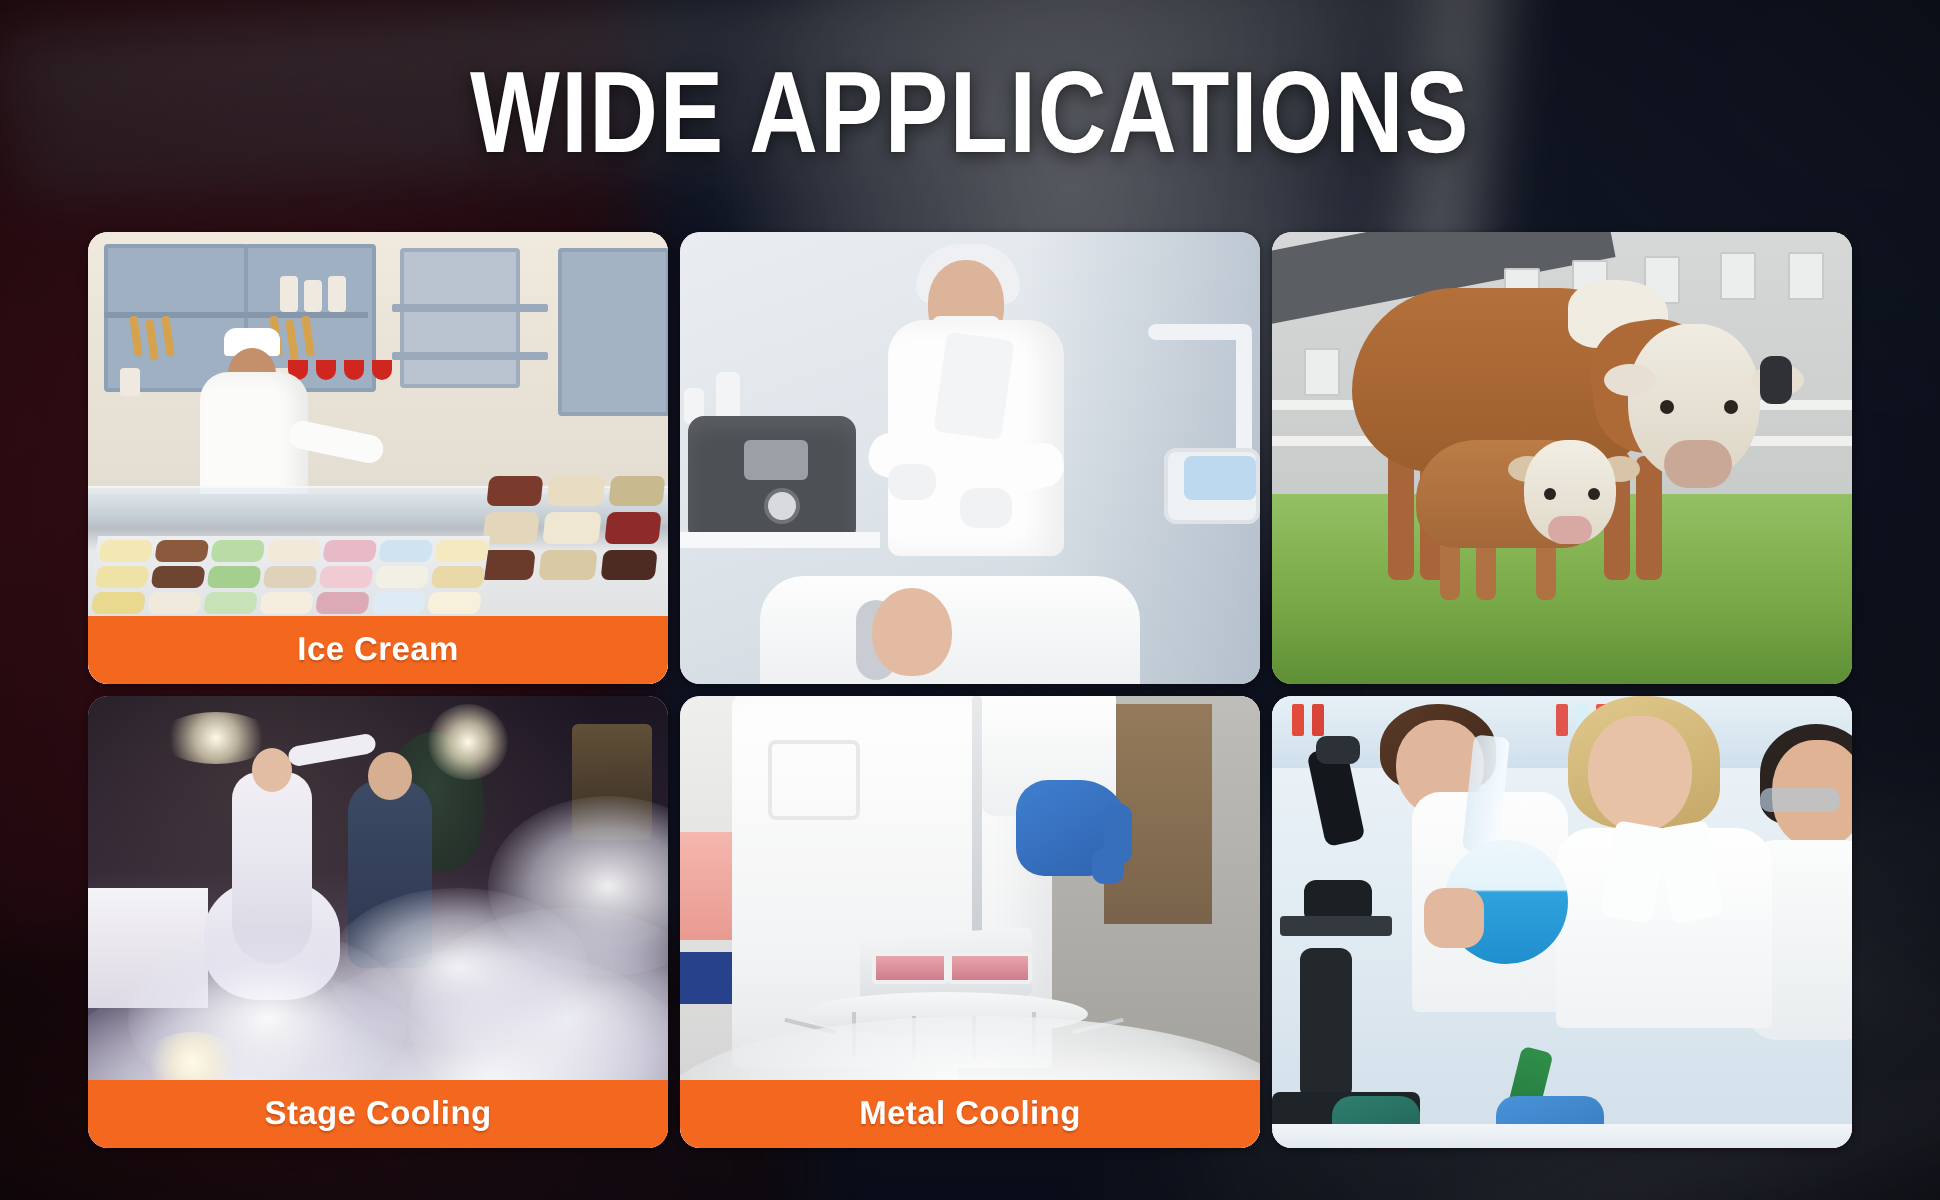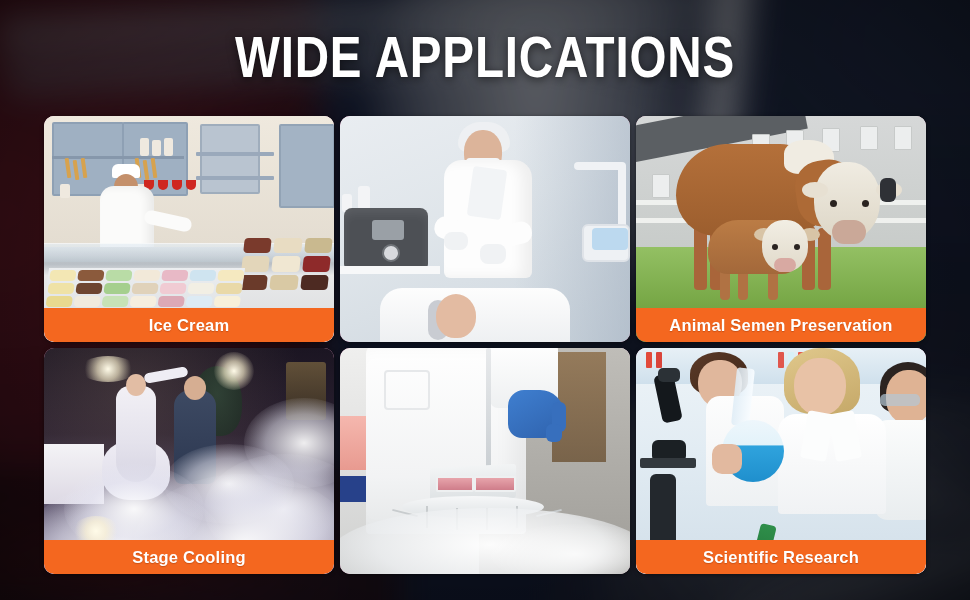--- a/index.html
+++ b/index.html
@@ -423,21 +423,20 @@
         <div class="calf-leg" style="position:absolute;left:102px;top:150px;height:34px;"></div>
         <div class="calf-leg" style="position:absolute;left:132px;top:150px;height:34px;"></div>
         <div class="calf-body"></div>
         <div class="calf-ear" style="left:118px;top:112px;"></div>
         <div class="calf-ear" style="left:164px;top:112px;"></div>
         <div class="calf-head"></div>
         <div class="eye" style="left:136px;top:128px;width:6px;height:6px;"></div>
         <div class="eye" style="left:158px;top:128px;width:6px;height:6px;"></div>
         <div style="position:absolute;left:138px;top:142px;width:22px;height:14px;background:#d8a9a2;border-radius:8px;"></div>
       </div>
-      <div class="label">Animal Semen Preservation</div>
     </div>
 
     <div class="card">
       <div class="photo se">
         <div class="hall"></div>
         <div class="door"></div>
         <div class="tree"></div>
         <div class="spot sp1"></div>
         <div class="spot sp2"></div>
         <div class="tablecloth"></div>
@@ -477,20 +476,21 @@
         <div class="lip"></div>
         <div class="spoke" style="left:52px;top:164px;width:26px;transform:rotate(14deg);"></div>
         <div class="spoke" style="left:196px;top:164px;width:26px;transform:rotate(-14deg);"></div>
         <div class="pin" style="left:86px;top:158px;"></div>
         <div class="pin" style="left:116px;top:160px;"></div>
         <div class="pin" style="left:146px;top:160px;"></div>
         <div class="pin" style="left:176px;top:158px;"></div>
         <div class="vapor"></div>
         <div class="vapor2"></div>
       </div>
+      <div class="label">Metal Cooling</div>
     </div>
 
     <div class="card">
       <div class="photo sr">
         <div class="shelf"></div>
         <div class="vial" style="left:10px;background:#e24a3a;"></div>
         <div class="vial" style="left:20px;background:#d9443a;"></div>
         <div class="vial" style="left:142px;background:#e0564c;"></div>
         <div class="vial" style="left:152px;background:#d8f0f8;"></div>
         <div class="vial" style="left:162px;background:#e8584e;"></div>
@@ -514,17 +514,16 @@
         <div class="micro-tube"></div>
         <div class="micro-eye"></div>
         <div class="micro-noz"></div>
         <div class="micro-stage"></div>
         <div class="micro-base"></div>
         <div class="tube-green"></div>
         <div class="glove-b gb1"></div>
         <div class="glove-b gb2"></div>
         <div class="bench"></div>
       </div>
-      <div class="label">Scientific Research</div>
     </div>
 
   </div>
 </div>
 
 </body></html>

